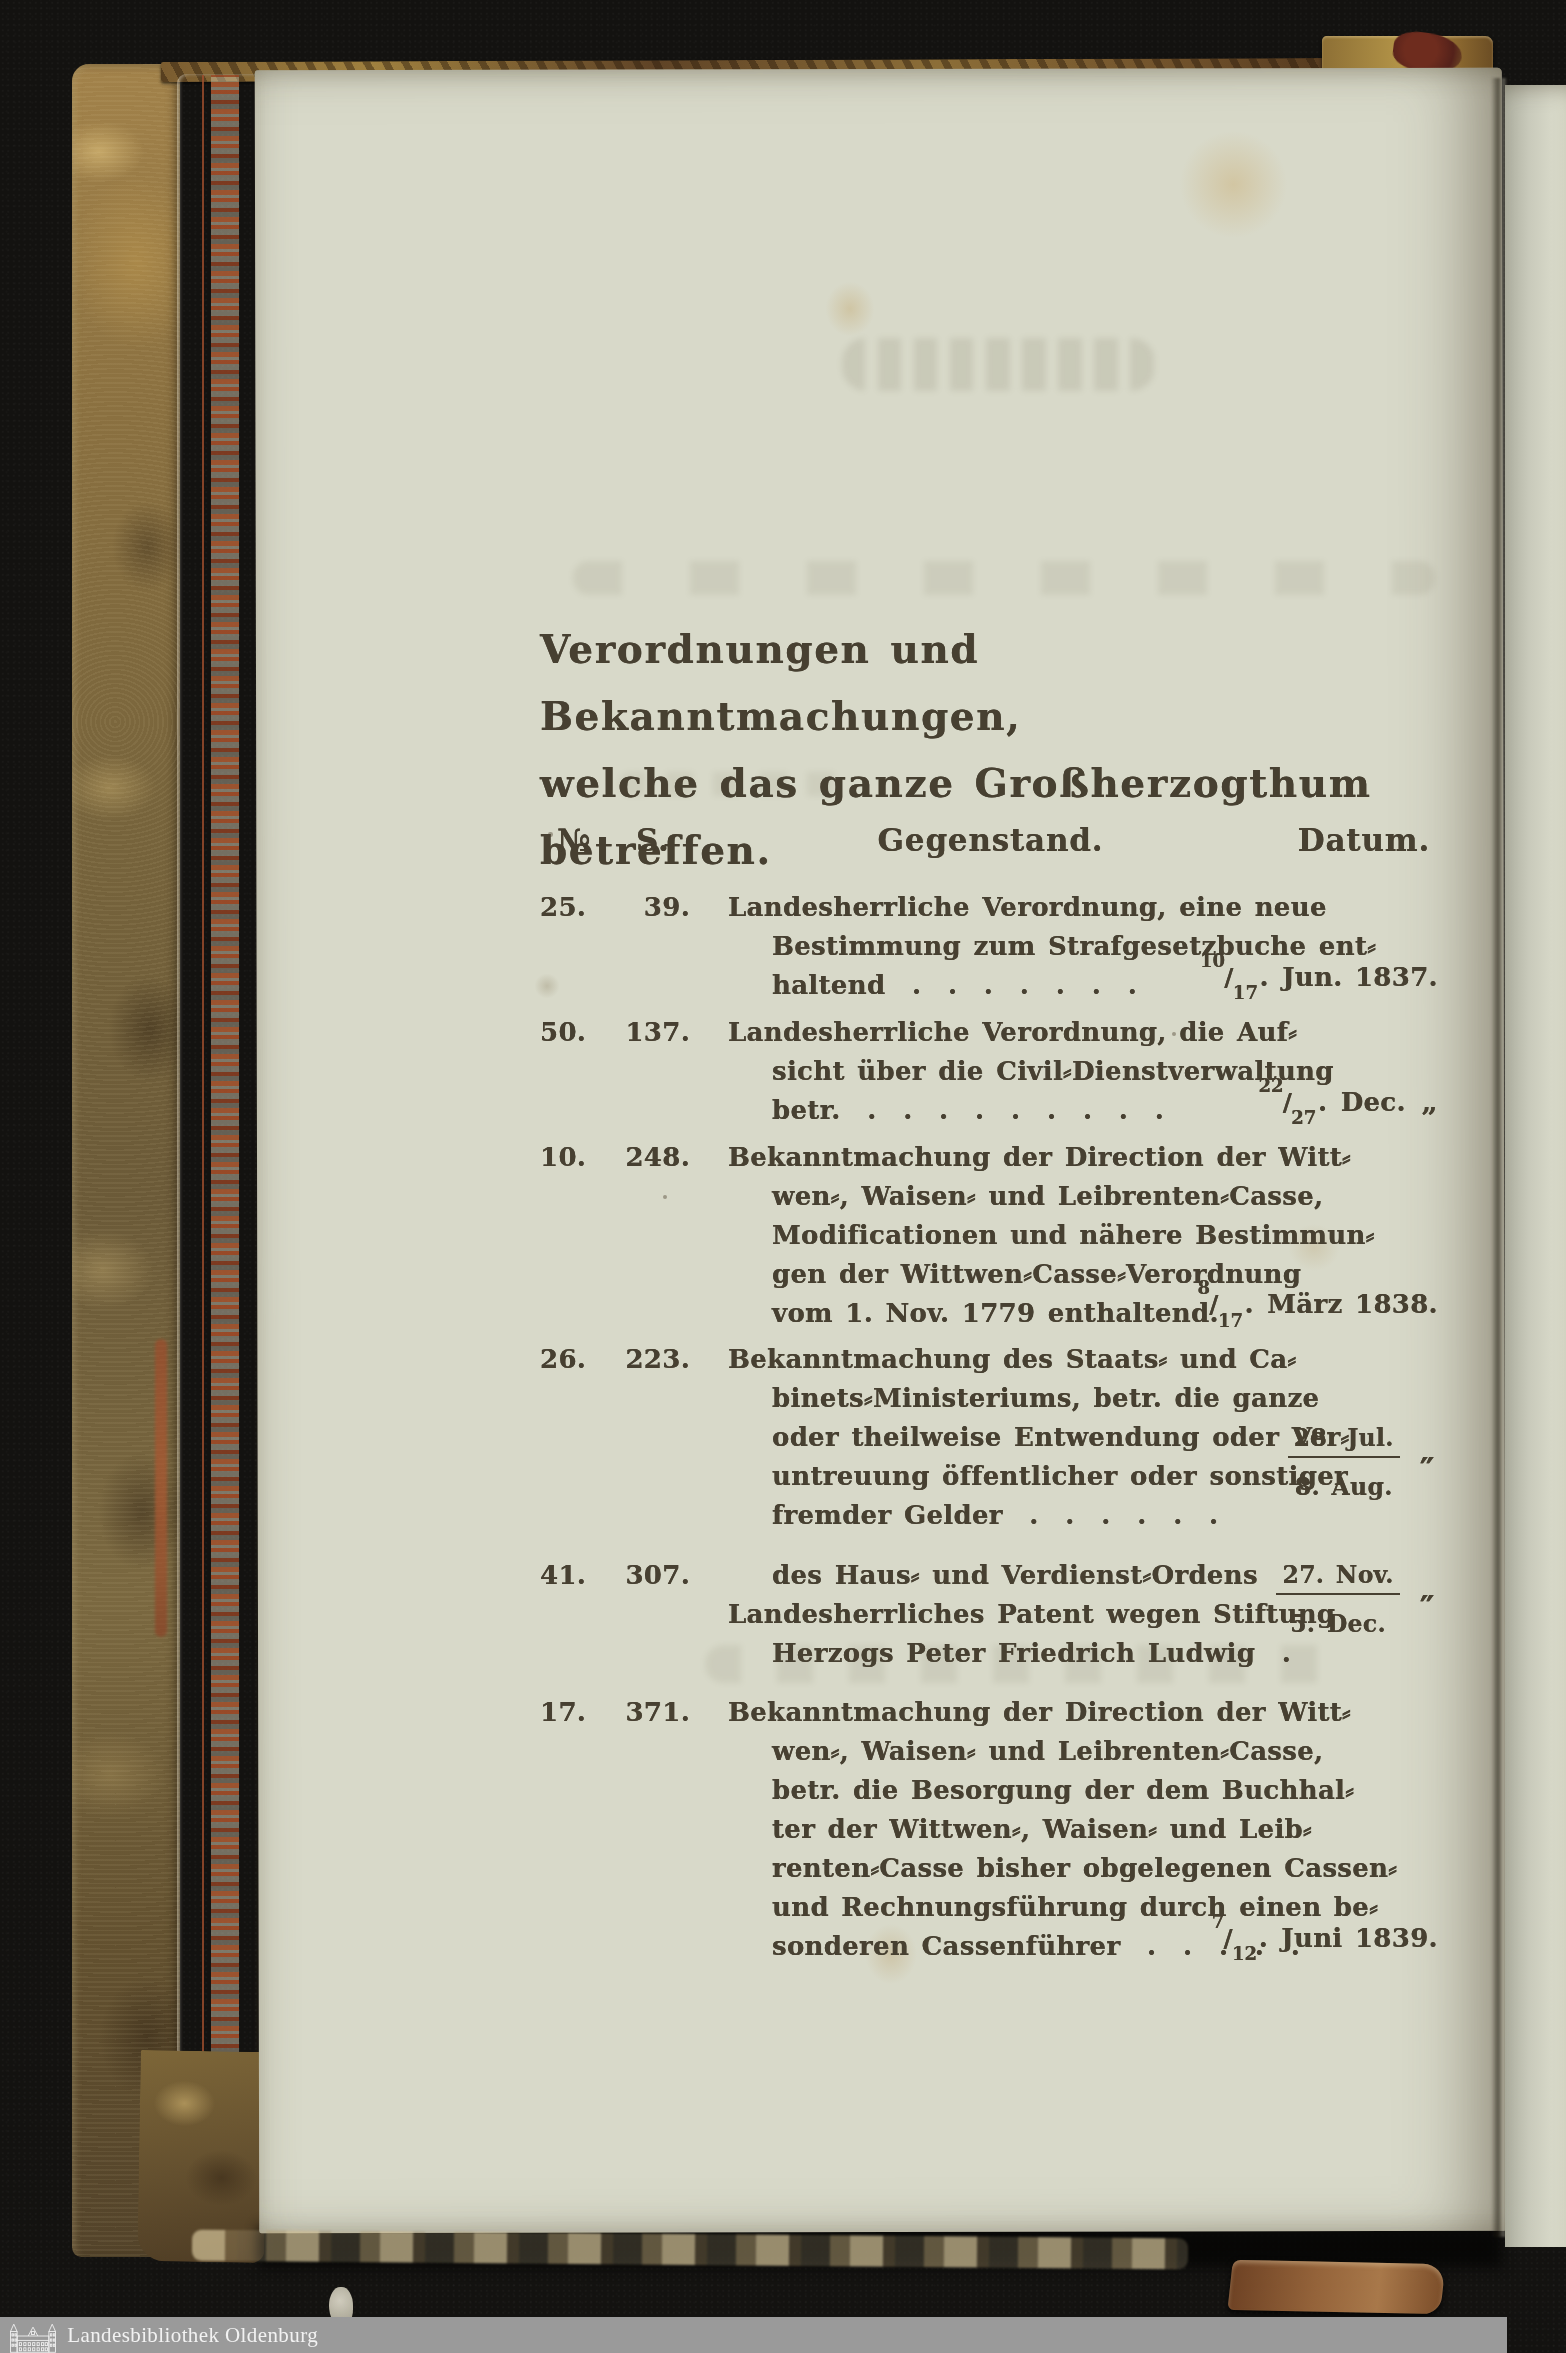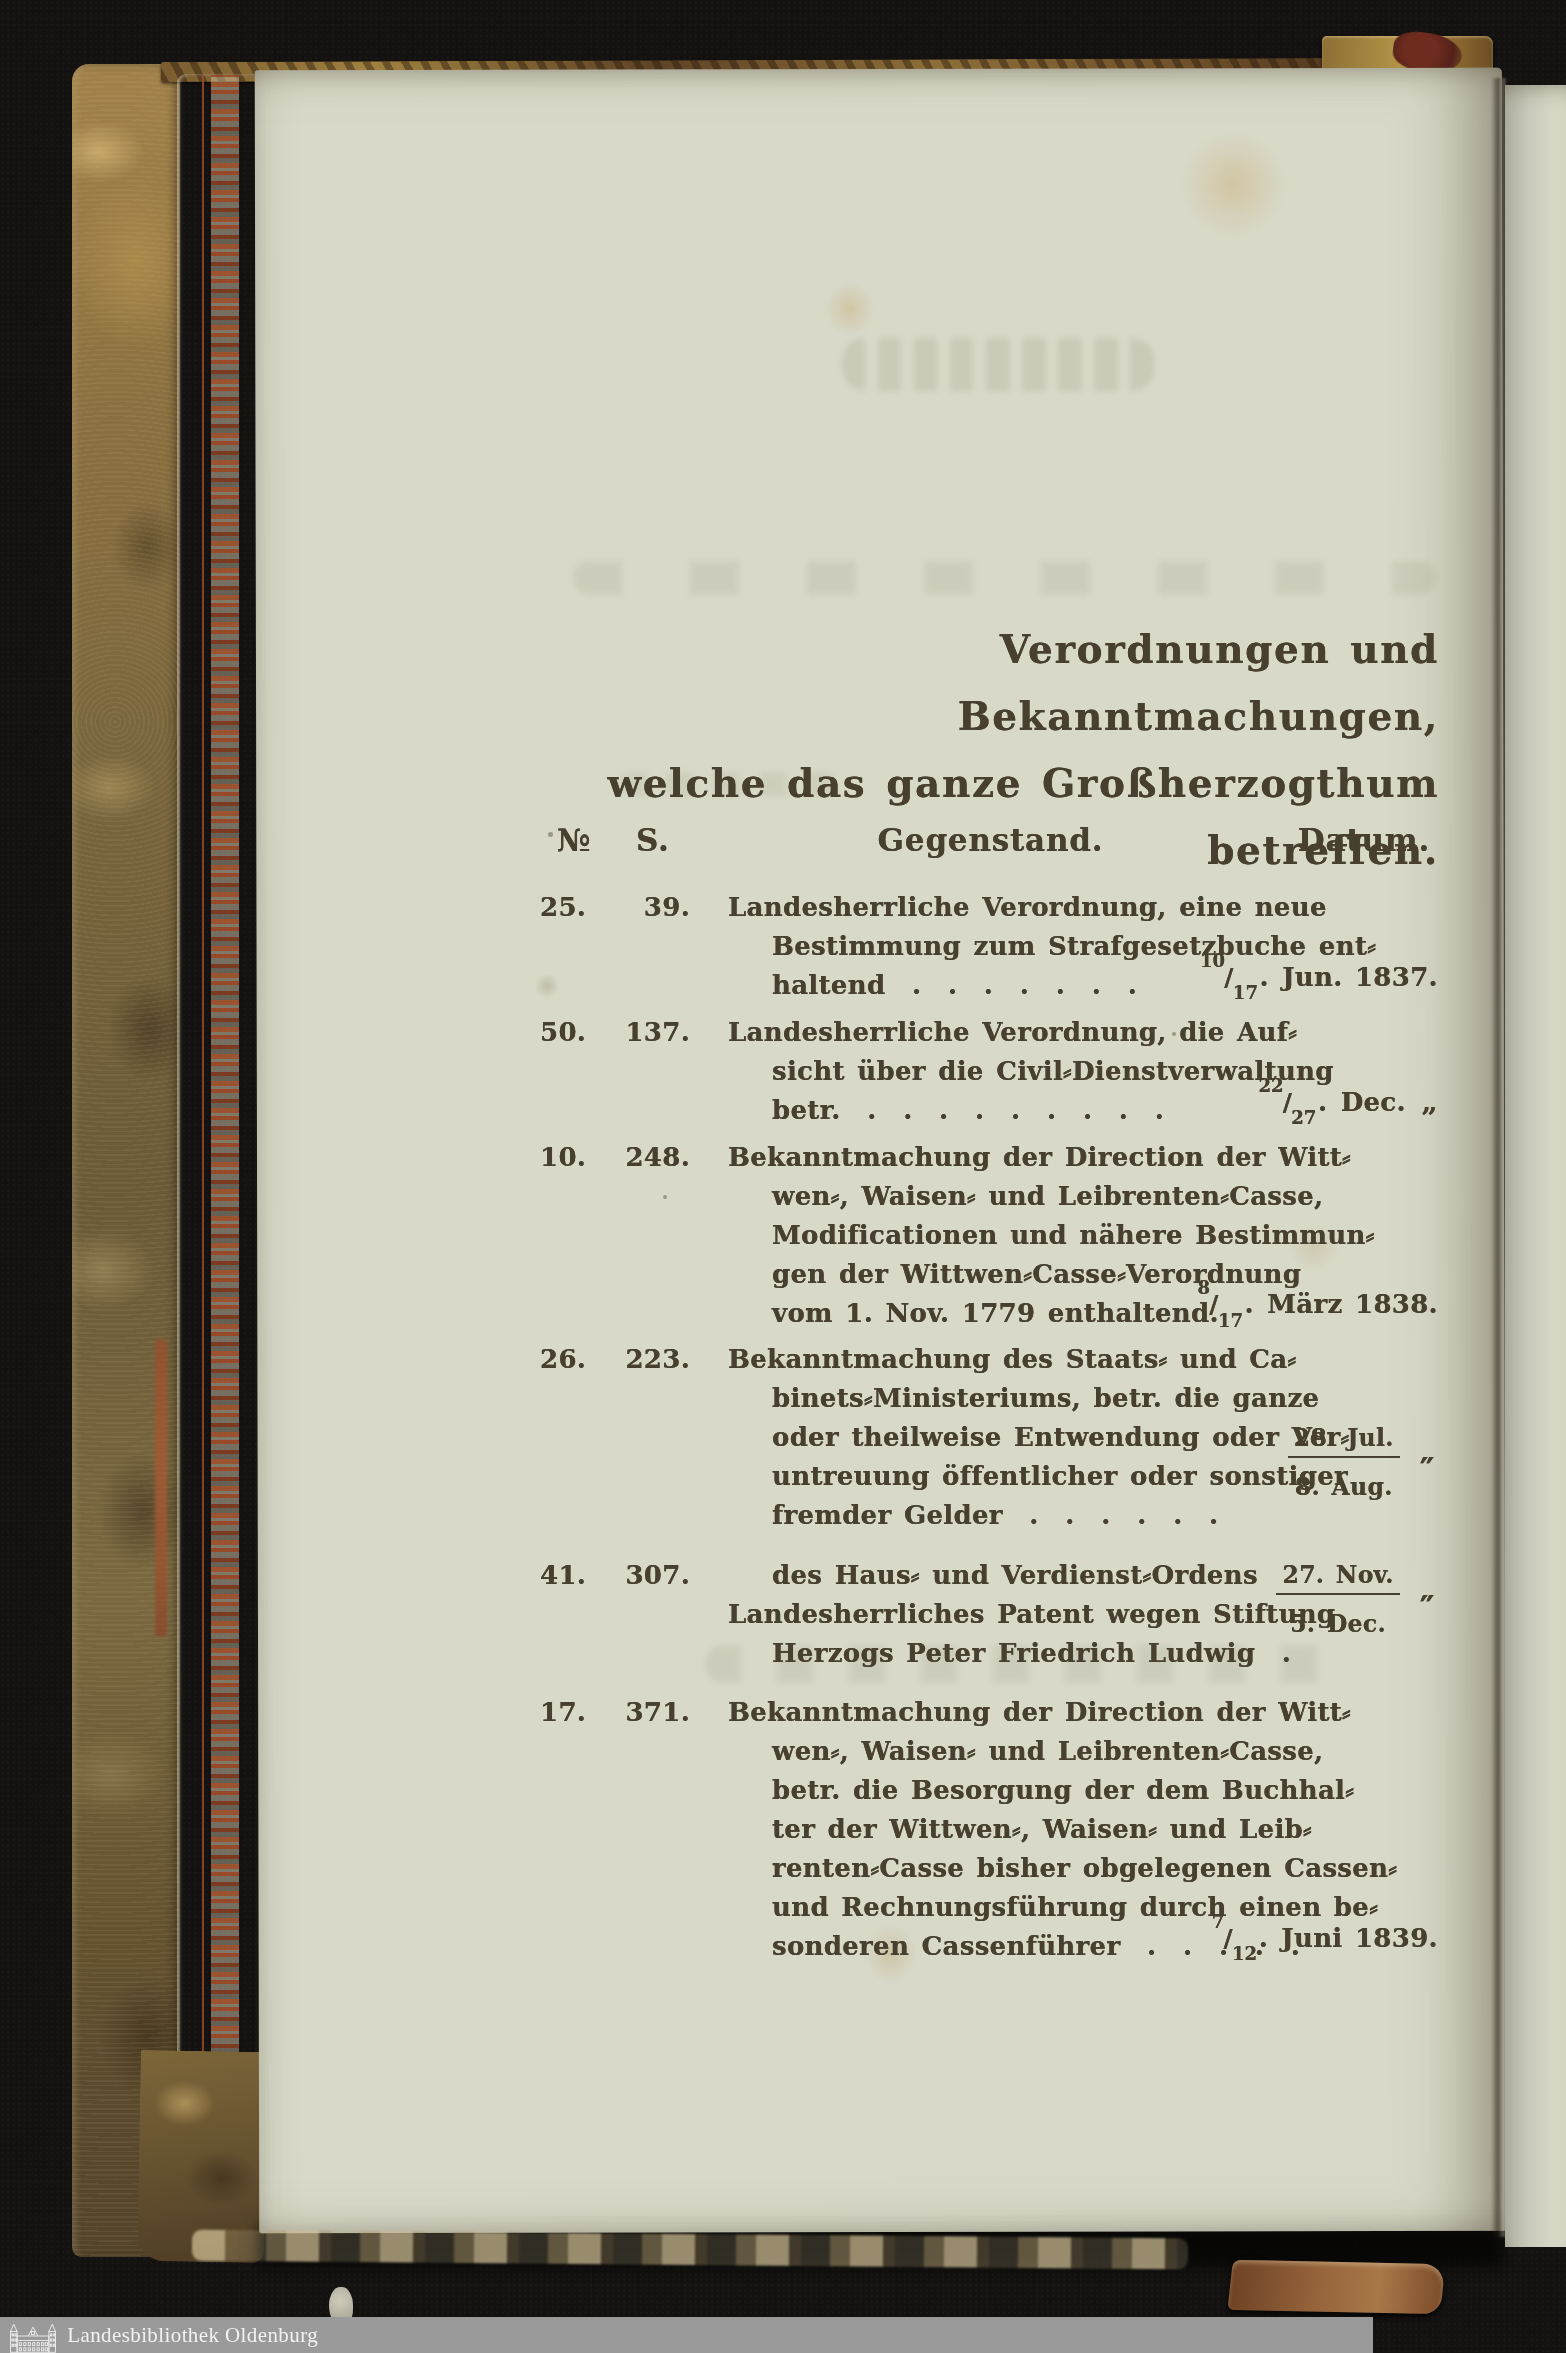--- a/index.html
+++ b/index.html
@@ -155,21 +155,21 @@
   .speck{width:4.7px;height:4.7px;border-radius:50%;background:#6b6350;opacity:.55;}
   .sp1{left:548px;top:832px;}
   .sp2{left:1172px;top:1032px;width:3.9px;height:3.9px;}
   .sp3{left:663px;top:1195px;width:3.9px;height:3.9px;}
   
   .ink{
     color:#474031;font-weight:700;
     text-shadow:0 0 0.5px rgba(71,64,49,.85), 0.3px 0.3px 0 rgba(71,64,49,.22);
   }
   .title{
-    left:540px;top:616px;width:899px;text-align:right;
+    left:540px;top:616px;width:899px;text-align:left;
     font-size:39px;line-height:67px;letter-spacing:1.6px;word-spacing:4.7px;
   }
   .thead{left:540px;top:822px;width:901px;height:41px;font-size:31px;letter-spacing:0.8px;}
   .thead .h-no{position:absolute;left:17px;}
   .thead .h-s{position:absolute;left:96px;}
   .thead .h-subj{position:absolute;left:0;right:0;text-align:center;}
   .thead .h-date{position:absolute;right:11px;}
   .toc{left:540px;top:888px;width:901px;}
   .entry{position:relative;padding-left:188px;margin-bottom:7.8px;font-size:26px;line-height:39px;word-spacing:3.1px;letter-spacing:0.3px;}
   .entry.stacked{margin-bottom:20.4px;}
@@ -182,21 +182,21 @@
   .ldate .sl{font-size:25px;margin:0 -0.8px;}
   .ldate sub{font-size:18px;position:relative;top:7px;letter-spacing:0;}
   .ldate .ir{margin-left:1.6px;}
   .iditto{font-size:28px;margin-left:15.7px;}
   .sdate{position:absolute;right:41px;text-align:center;font-size:23.5px;line-height:31px;}
   .sdate .t{display:block;border-bottom:2.3px solid #474031;padding:0 6.3px 1.6px;}
   .sdate .b{display:block;padding-top:14px;}
   .sditto{position:absolute;right:6.3px;font-size:33px;}
   
   .wm-bar{
-    left:0;top:2317px;width:1373px;height:37px;background:#9a9a9a;
+    left:0;top:2317px;width:1507px;height:37px;background:#9a9a9a;
     display:flex;align-items:center;
   }
   .wm-logo{margin-left:7.8px;width:50px;height:34px;flex:0 0 auto;}
   .wm-text{
     margin-left:9.4px;color:#f2f2f2;font-family:"Liberation Serif","DejaVu Serif",serif;
     font-size:21px;letter-spacing:0.4px;font-weight:400;
   }
 </style>
 </head>
 <body>

